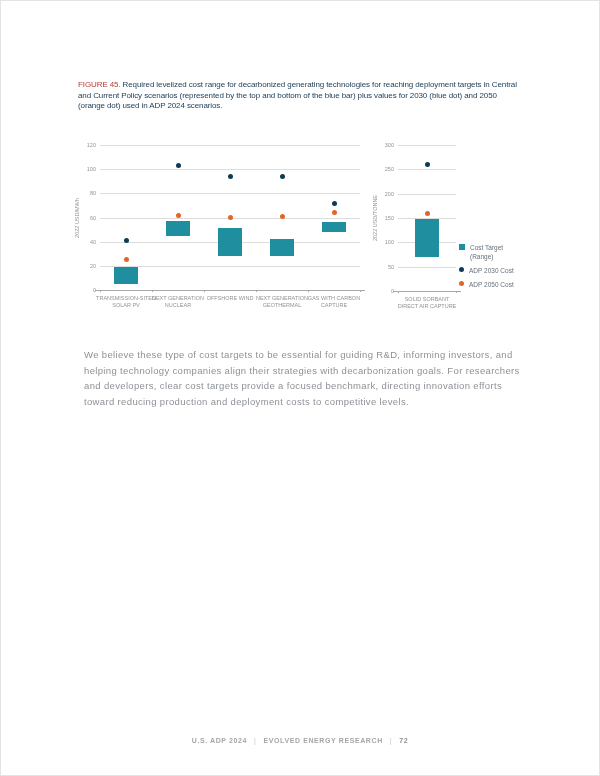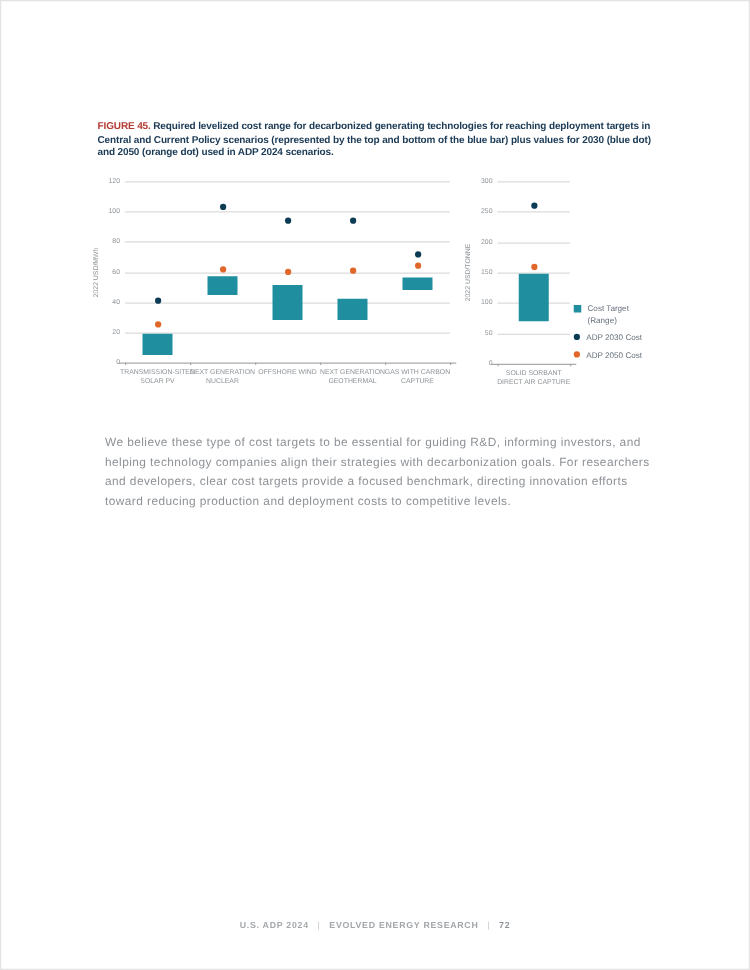--- a/index.html
+++ b/index.html
@@ -3,22 +3,22 @@
 <meta charset="utf-8">
 <style>
   html,body{margin:0;padding:0;background:#fff;}
   .page{
     position:relative;width:600px;height:776px;background:#ffffff;
     outline:1px solid #e3e3e3;outline-offset:-1px;overflow:hidden;
     font-family:"Liberation Sans",sans-serif;
   }
   
   .figure-caption{
-    position:absolute;left:78px;top:96px;width:446px;
-    font-size:8px;line-height:10.5px;font-weight:bold;letter-spacing:-0.1px;
+    position:absolute;left:78px;top:80px;width:446px;
+    font-size:8px;line-height:10.5px;font-weight:normal;letter-spacing:-0.1px;
   }
   .fig-label{margin-right:2px;}
   
   .chart{position:absolute;}
   .chart-left{left:78px;top:138px;width:292px;height:190px;}
   .chart-right{left:368px;top:138px;width:100px;height:190px;}
   .gridline{position:absolute;height:1px;background:#dcdcdc;}
   .axisline{position:absolute;height:1px;background:#a9a9a9;}
   .axistick{position:absolute;width:1px;height:2px;background:#a9a9a9;}
   .ticklabel{position:absolute;width:22px;text-align:right;font-size:5.5px;color:#8f9498;}

